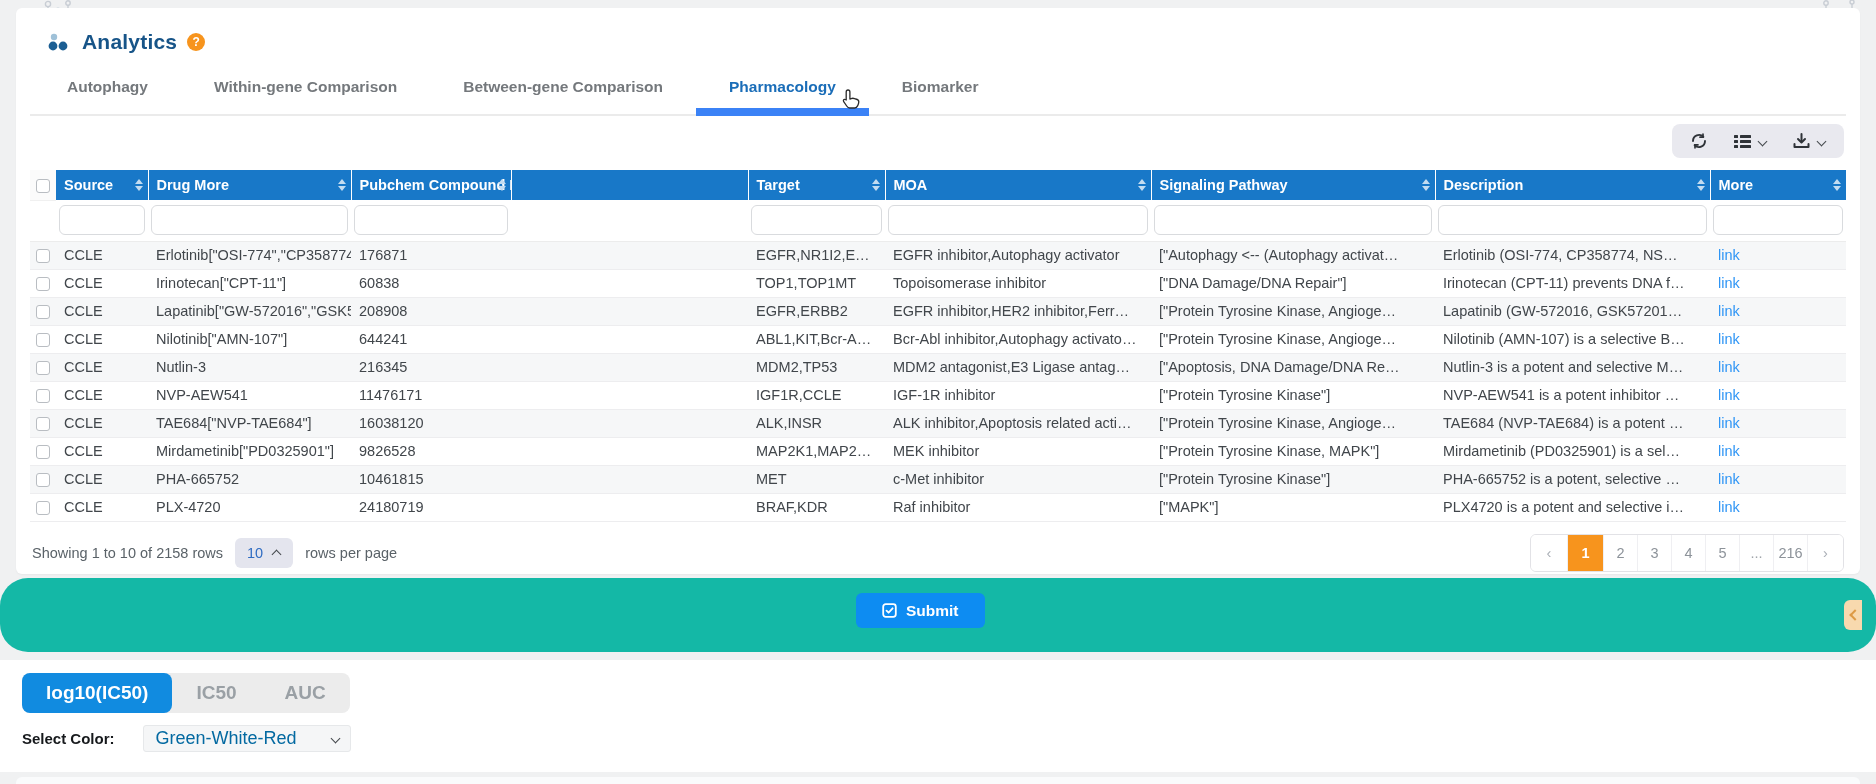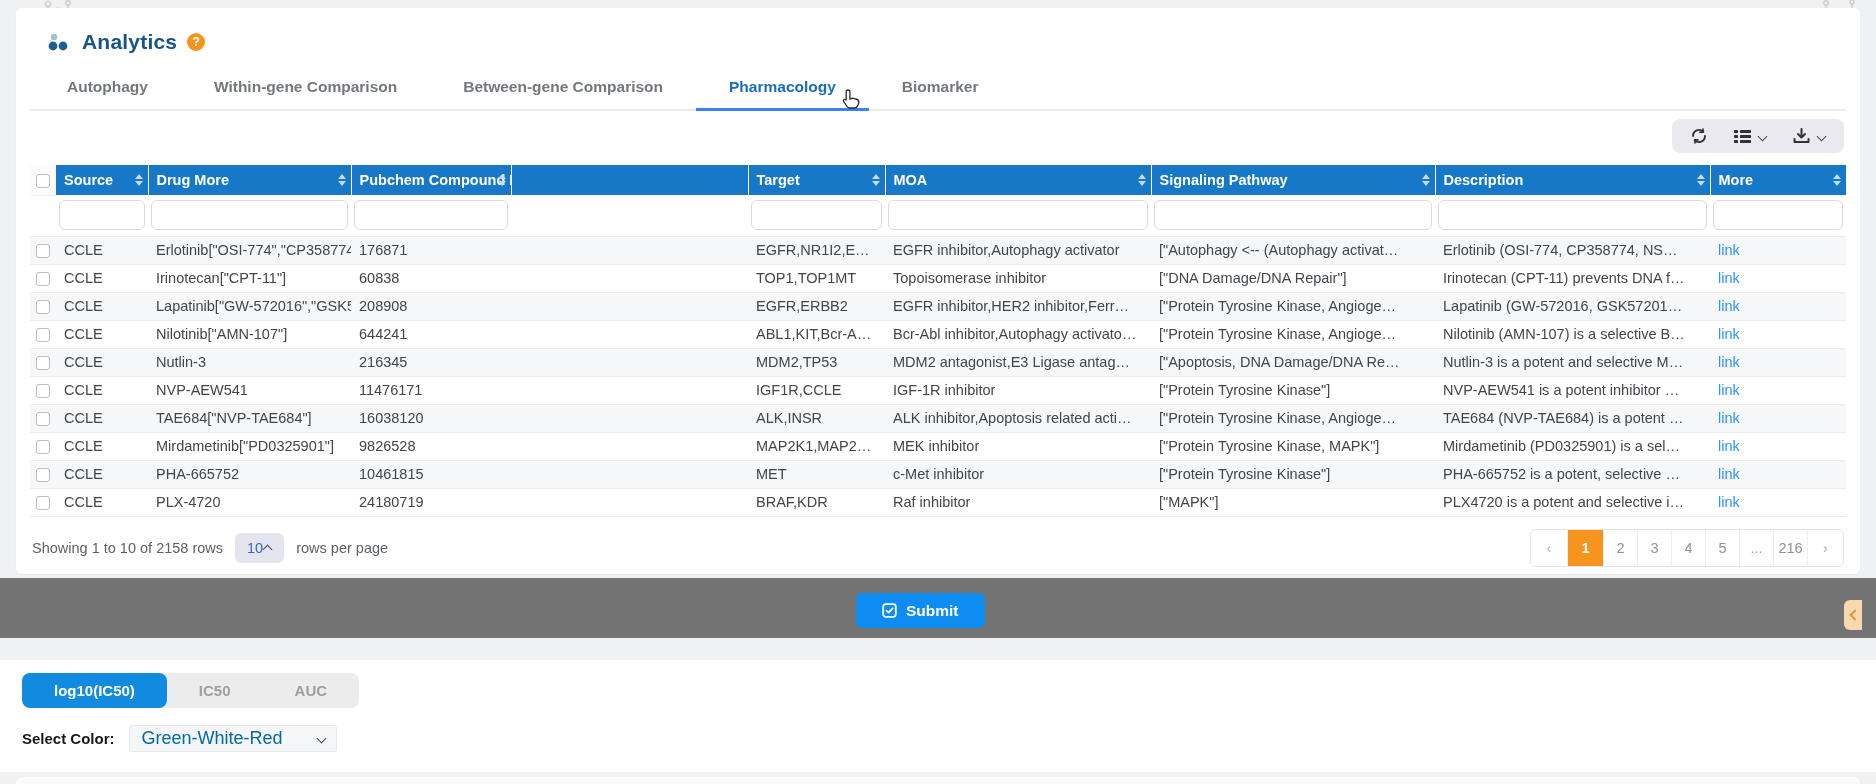--- a/index.html
+++ b/index.html
@@ -3,33 +3,33 @@
 <meta charset="utf-8">
 <style>
   * { margin:0; padding:0; box-sizing:border-box; }
   html,body { width:1876px; height:784px; }
   body { font-family:"Liberation Sans","DejaVu Sans",sans-serif; background:#f0f1f2; overflow:hidden; }
   #app { position:relative; width:1876px; height:784px; }
 
   
   .main-card { position:absolute; top:8px; left:16px; right:16px; height:566px;
     background:#fff; border-radius:6px; padding:14px 14px 0; box-shadow:0 1px 2px rgba(0,0,0,.04); }
-  .submit-card { position:absolute; top:578px; left:0; right:0; height:60px; background:#737373; }
+  .submit-card { position:absolute; top:578px; left:0; right:0; height:74px; background:#14b8a6;border-radius:28px; }
   .bottom-card { position:absolute; top:660px; left:0; right:0; height:112px; background:#fff; }
   .peek-card { position:absolute; top:777px; left:16px; right:16px; height:7px; background:#fafbfc; border-radius:6px 6px 0 0; }
 
   
   .title-row { display:flex; align-items:center; gap:10px; padding:8px 0 0 16px; }
   .page-title { font-size:21px; font-weight:700; color:#175488; letter-spacing:.2px; }
   .help-badge { width:18px; height:18px; border-radius:50%; background:#f7941d; color:#fff;
     font-size:12px; font-weight:700; display:flex; align-items:center; justify-content:center; cursor:pointer; }
 
   .tabbar { display:flex; margin-top:14px; padding-left:4px; border-bottom:2px solid #ebebeb; }
   .tab { padding:10px 33px 12px; font-size:15.5px; font-weight:700; color:#74787c; cursor:pointer; white-space:nowrap; }
-  .tab.active { color:#1a6db8; border-bottom:3px solid #3b82f6; margin-bottom:-2px; }
+  .tab.active { color:#1a6db8; border-bottom:8px solid #3b82f6; margin-bottom:-2px; }
 
   
   .toolbar-row { position:relative; height:52px; }
   .tool-group { position:absolute; right:2px; top:8px; display:flex; align-items:center; gap:26px;
     background:#e9e9ef; border-radius:8px; padding:8px 18px; }
   .tool-btn { display:flex; align-items:center; gap:7px; cursor:pointer; }
   .chev { width:9px; height:9px; display:inline-block; position:relative; }
   .chev::before { content:""; position:absolute; left:1px; top:1px; width:6px; height:6px;
     border-right:1.6px solid #44484d; border-bottom:1.6px solid #44484d; transform:rotate(45deg); }
   .chev.up::before { transform:rotate(-135deg); top:3px; }
@@ -53,42 +53,42 @@
   .grid tbody td { height:28px; font-size:14.5px; color:#41464b; padding:0 8px; border-bottom:1px solid #ededef; }
   .grid tbody tr:nth-child(odd) td { background:#f6f7f8; }
   .grid tbody td.cb-cell { text-align:center; padding:0; }
   .grid td a.more-link { color:#2e95f5; text-decoration:none; cursor:pointer; }
   input[type=checkbox] { width:14px; height:14px; accent-color:#fff; border:1.5px solid #b9bdc2;
     appearance:none; border-radius:3px; background:#fff; cursor:pointer; vertical-align:middle; }
 
   
   .pag-row { display:flex; justify-content:space-between; align-items:center; margin-top:12px; padding:0 2px; }
   .pag-left { display:flex; align-items:center; gap:12px; font-size:14.5px; color:#5a6268; }
-  .pp-btn { display:flex; align-items:center; background:#e4e5ee; border:none; border-radius:6px;
+  .pp-btn { display:flex; align-items:center; gap:9px; background:#e4e5ee; border:none; border-radius:6px;
     height:30px; padding:0 12px; cursor:pointer; }
   .pp-btn .pp-val { color:#2f6cc2; font-size:14.5px; }
   .pager { display:flex; border:1px solid #e2e2e6; border-radius:6px; overflow:hidden; background:#fff; }
   .pg { min-width:34px; height:36px; display:flex; align-items:center; justify-content:center;
     font-size:14.5px; color:#8d939a; background:#fff; border:none; border-left:1px solid #efeff2; cursor:pointer; }
   .pg:first-child { border-left:none; }
   .pg.active { background:#f7941d; color:#fff; font-weight:700; min-width:36px; }
   .pg.gap { cursor:default; color:#a0a5ab; }
   .pg.arrow { color:#a9aeb5; min-width:36px; }
 
   
   .submit-btn { position:absolute; left:856px; top:15px; height:35px; display:flex; align-items:center; gap:9px;
     background:#0d8cf2; color:#fff; font-size:15.5px; font-weight:700; border:none; border-radius:6px;
     padding:0 26px; cursor:pointer; font-family:inherit; }
 
   
   .metric-tabs { position:absolute; top:13px; left:22px; display:inline-flex; background:#ececec; border-radius:8px; }
-  .mtab { padding:9px 32px; font-size:15px; font-weight:700; color:#9aa0a5; cursor:pointer; border-radius:8px; }
+  .mtab { padding:9px 24px; font-size:19px; font-weight:700; color:#9aa0a5; cursor:pointer; border-radius:8px; }
   .mtab.active { background:#118be0; color:#fff; }
 
-  .color-row { position:absolute; top:65px; left:22px; display:flex; align-items:center; gap:14px; }
+  .color-row { position:absolute; top:65px; left:22px; display:flex; align-items:center; gap:28px; }
   .color-label { font-size:15px; font-weight:700; color:#16191c; }
   .color-select { width:208px; height:27px; background:#f5f6f7; border:1px solid #e6e8ea; border-radius:3px;
     display:flex; align-items:center; justify-content:space-between; padding:0 10px 0 12px;
     font-size:18px; color:#0369a1; cursor:pointer; }
 
   
   .panel-handle { position:absolute; right:14px; top:600px; width:18px; height:30px; background:#f8d9ae;
     border-radius:6px 0 0 6px; display:flex; align-items:center; justify-content:center; cursor:pointer; }
   .panel-handle::before { content:""; width:6px; height:6px; border-left:2px solid #dd9a45; border-bottom:2px solid #dd9a45; transform:rotate(45deg); margin-left:3px; }
   .decor { position:absolute; top:0; pointer-events:none; }

